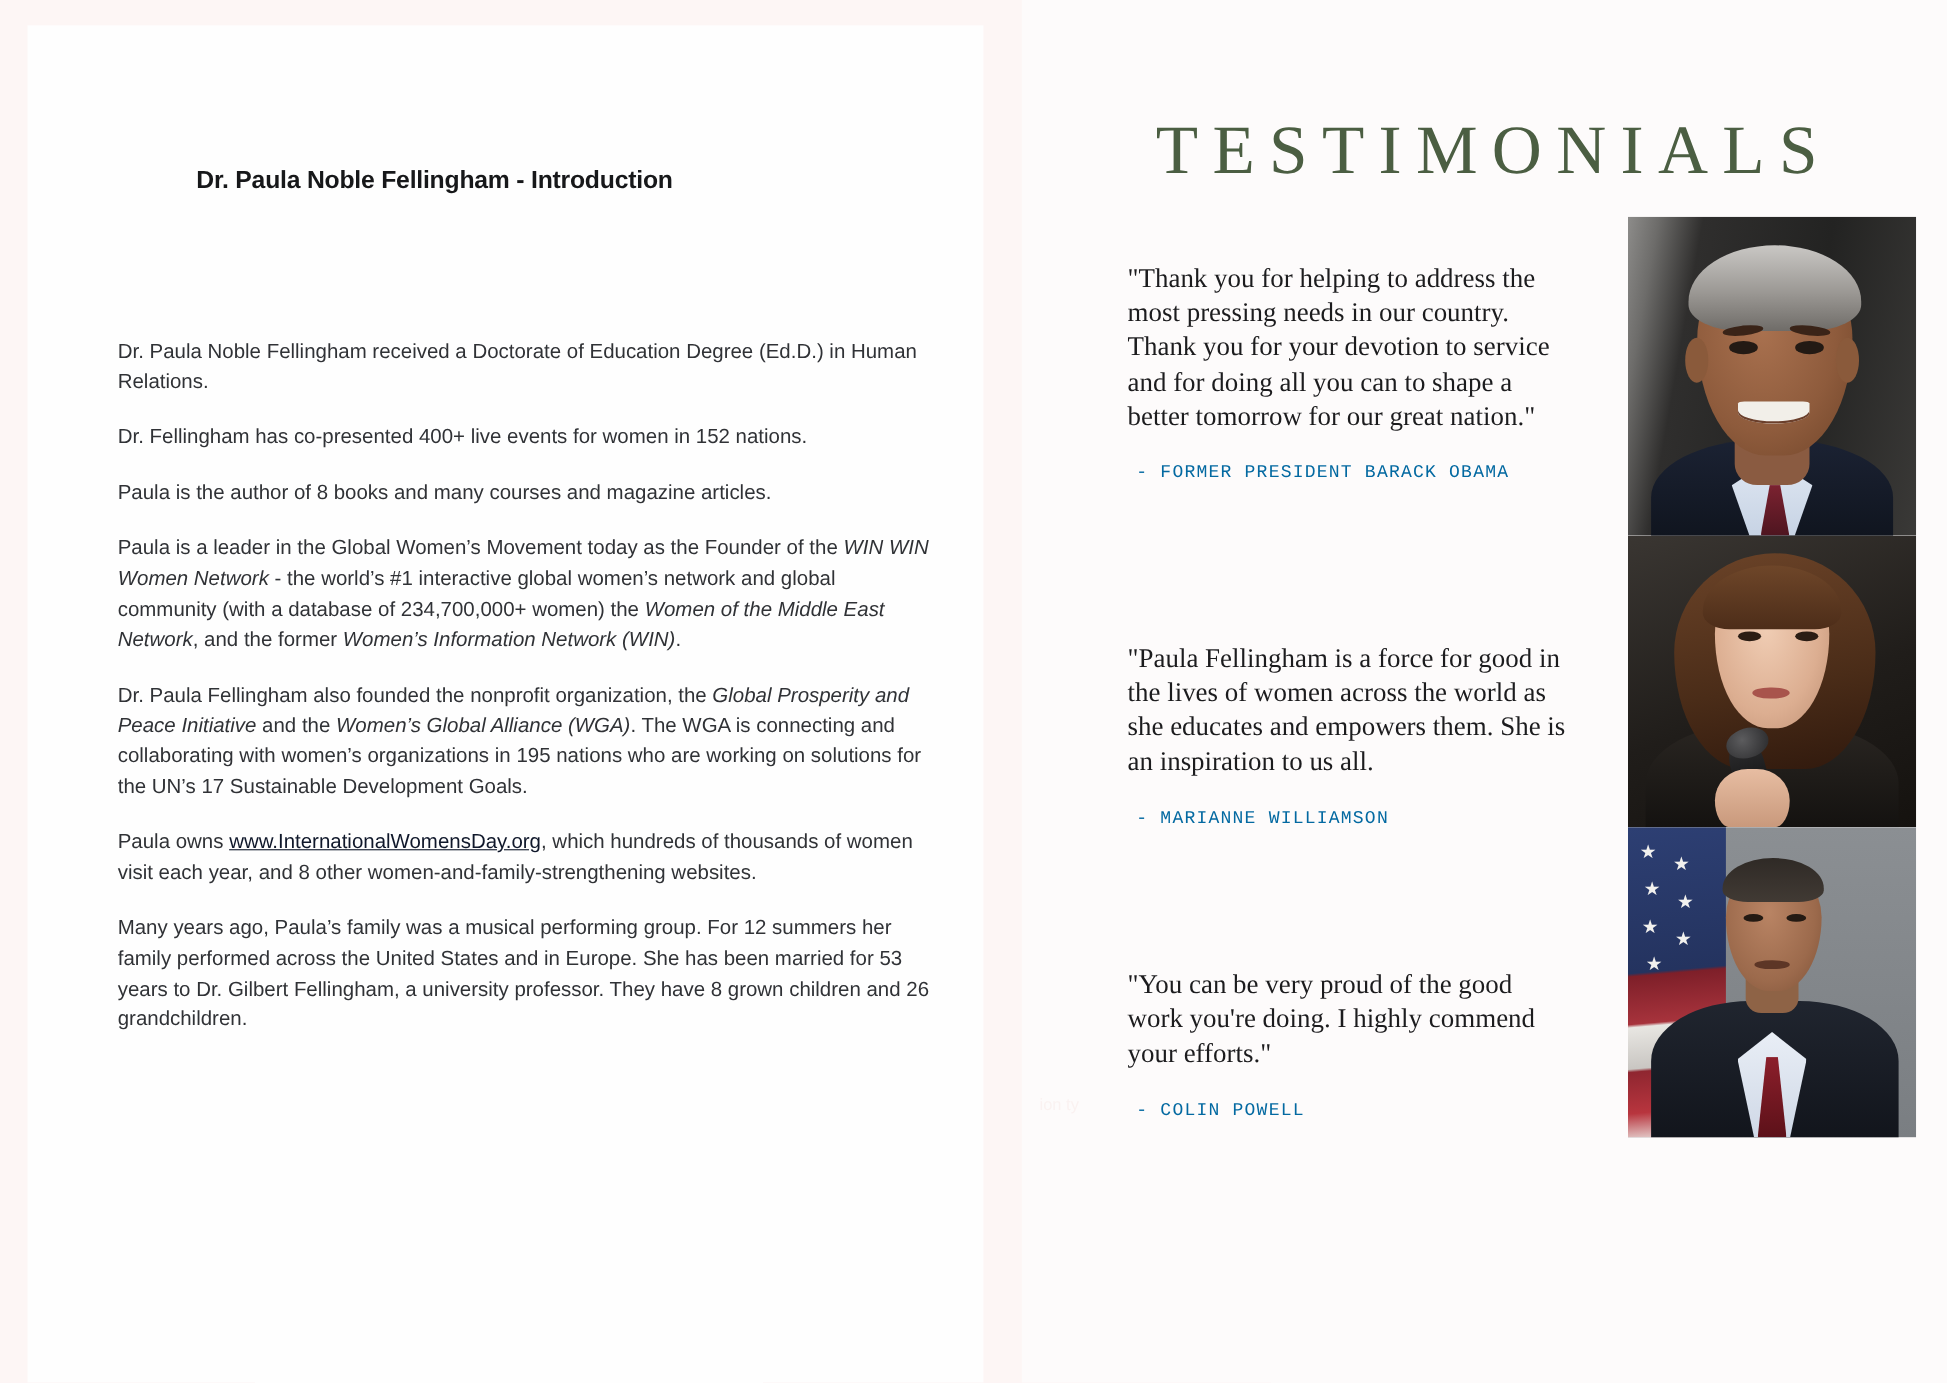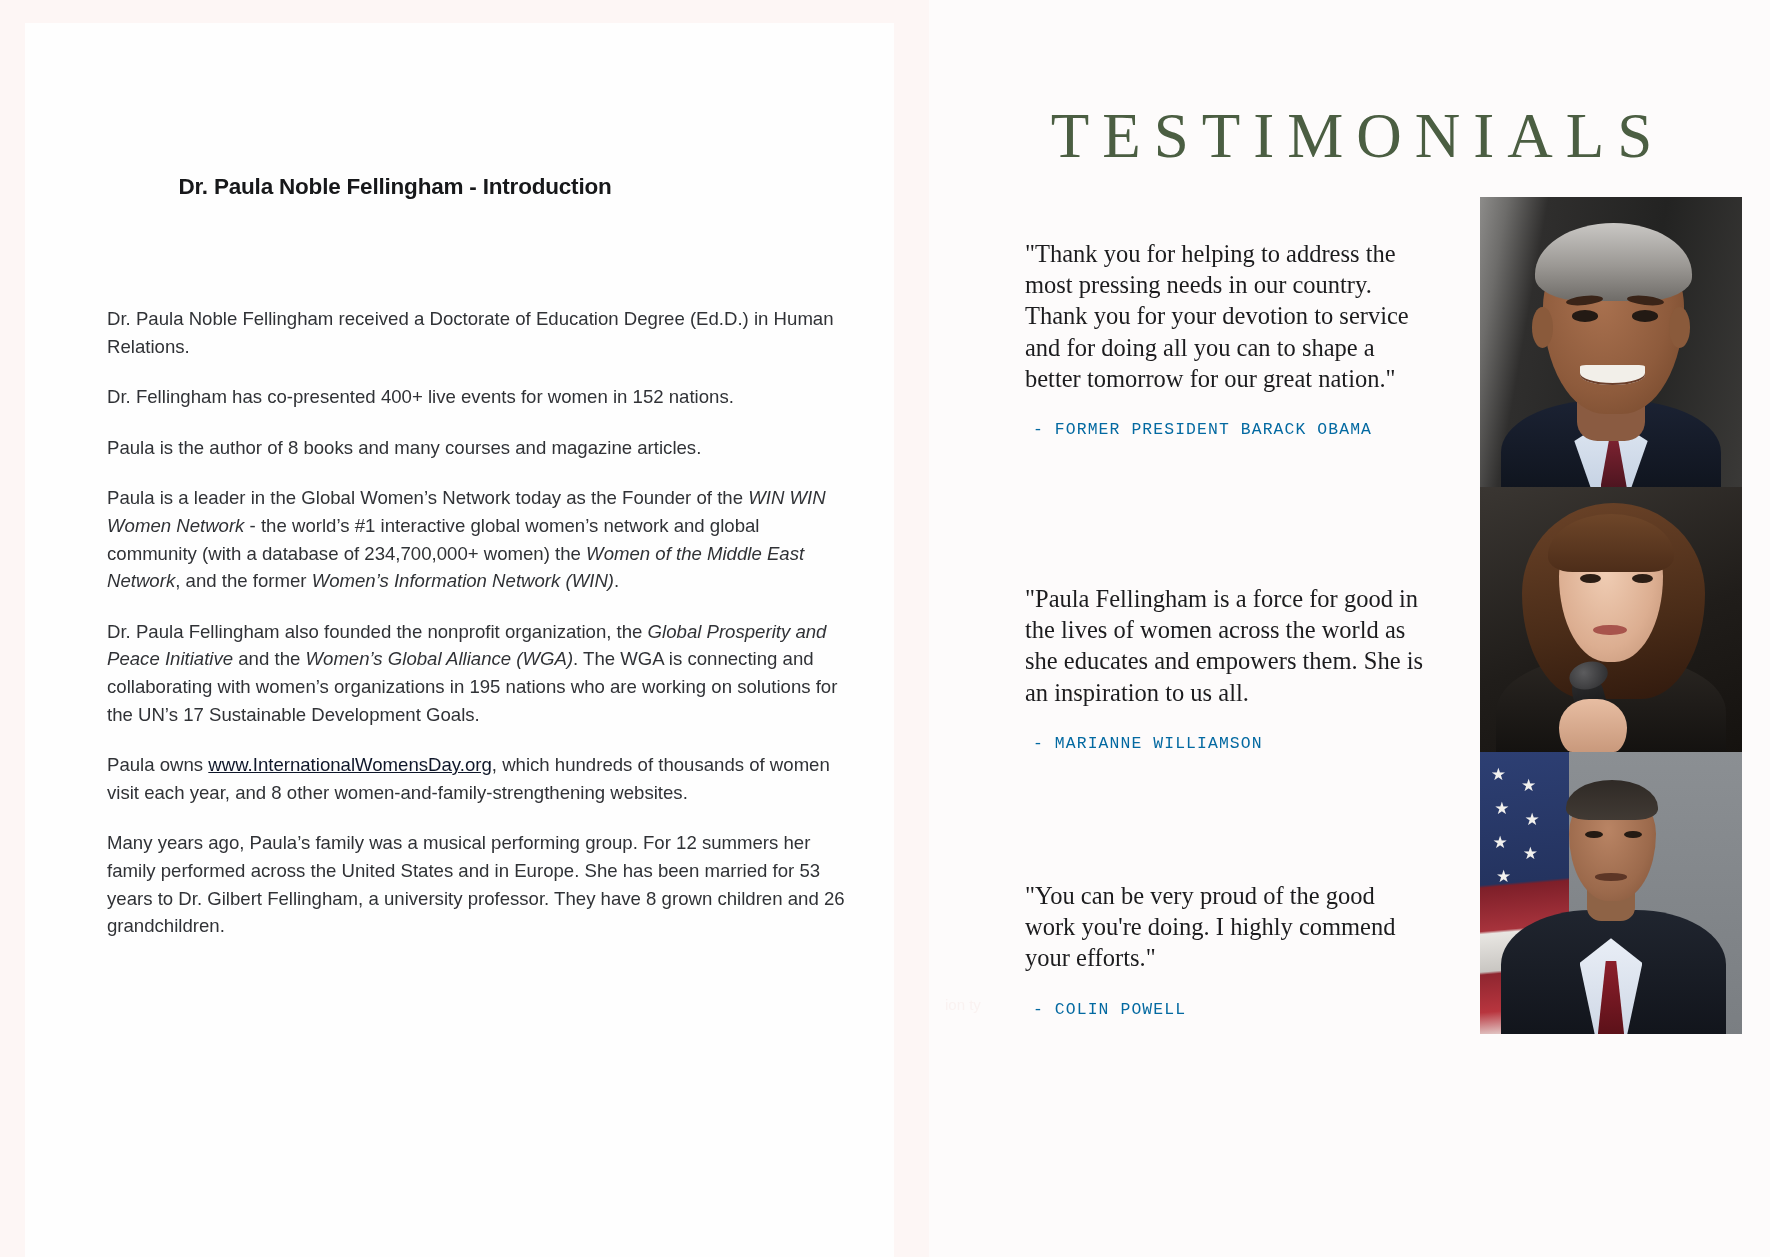--- a/index.html
+++ b/index.html
@@ -52,21 +52,20 @@
   .intro-title {
     position: absolute;
     left: 0;
     top: 128px;
     width: 740px;
     text-align: center;
     font-size: 22.5px;
     font-weight: bold;
     color: #17181a;
     letter-spacing: -0.2px;
-    margin-top: 23px;
   }
 
   .intro-body {
     position: absolute;
     left: 82px;
     top: 282px;
     width: 745px;
     color: #303236;
     font-size: 18.6px;
     line-height: 27.6px;
@@ -301,21 +300,21 @@
 <div class="spread">
 
   <div class="page page-left">
 
     <div class="intro-title">Dr. Paula Noble Fellingham - Introduction</div>
 
     <div class="intro-body" id="intro-body">
         <p><span>Dr. Paula Noble Fellingham received a Doctorate of Education Degree (Ed.D.) in Human Relations.</span></p>
         <p><span>Dr. Fellingham has co-presented 400+ live events for women in 152 nations.</span></p>
         <p><span>Paula is the author of 8 books and many courses and magazine articles.</span></p>
-        <p><span>Paula is a leader in the Global Women’s Network today as the Founder of the </span><em>WIN WIN Women Network</em><span> - the world’s #1 interactive global women’s network and global community (with a database of 234,700,000+ women) the </span><em>Women of the Middle East Network</em><span>, and the former </span><em>Women’s Information Network (WIN)</em><span>.</span></p>
+        <p><span>Paula is a leader in the Global Women’s Movement today as the Founder of the </span><em>WIN WIN Women Network</em><span> - the world’s #1 interactive global women’s network and global community (with a database of 234,700,000+ women) the </span><em>Women of the Middle East Network</em><span>, and the former </span><em>Women’s Information Network (WIN)</em><span>.</span></p>
         <p><span>Dr. Paula Fellingham also founded the nonprofit organization, the </span><em>Global Prosperity and Peace Initiative</em><span> and the </span><em>Women’s Global Alliance (WGA)</em><span>. The WGA is connecting and collaborating with women’s organizations in 195 nations who are working on solutions for the UN’s 17 Sustainable Development Goals.</span></p>
         <p><span>Paula owns </span><a class="link" href="#">www.InternationalWomensDay.org</a><span>, which hundreds of thousands of women visit each year, and 8 other women-and-family-strengthening websites.</span></p>
         <p><span>Many years ago, Paula’s family was a musical performing group. For 12 summers her family performed across the United States and in Europe. She has been married for 53 years to Dr. Gilbert Fellingham, a university professor. They have 8 grown children and 26 grandchildren.</span></p>
       </div>
 
   </div>
 
   <div class="page page-right">
 
     <div class="testimonials-title">TESTIMONIALS</div>

